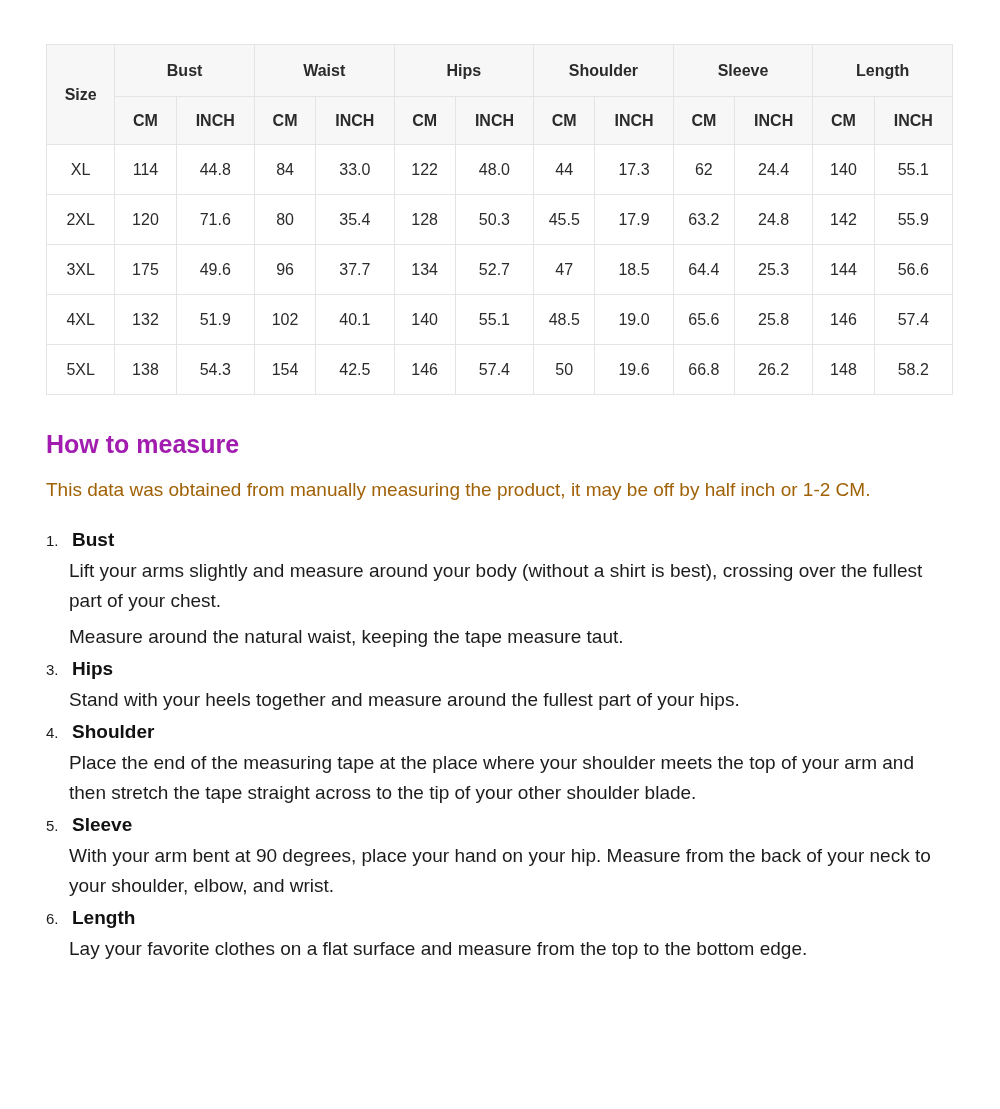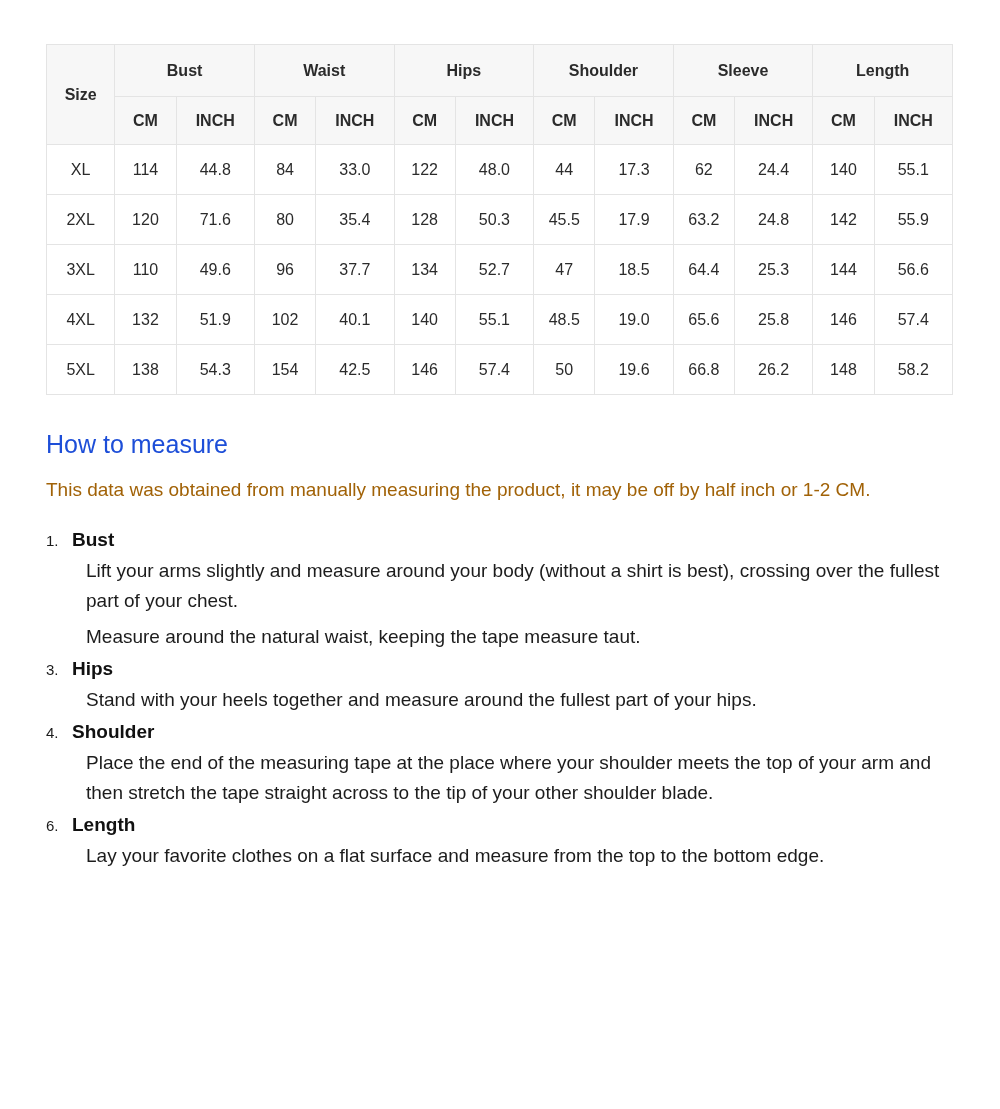--- a/index.html
+++ b/index.html
@@ -37,22 +37,22 @@
   table.size-chart tbody td { background: #ffffff; color: #2b2b2b; }
   col.size-col  { width: 68px; }
   col.cm-col    { width: 61px; }
   col.inch-col  { width: 78px; }
 
   
   .htm-heading {
     margin: 34px 0 0 0;
     font-size: 25px;
     line-height: 30px;
-    font-weight: 400;
-    color: #1d4ed8;
+    font-weight: 700;
+    color: #a21caf;
   }
   .intro {
     margin: 16px 0 0 0;
     font-size: 19px;
     line-height: 30px;
     max-width: 902px;
     color: #a16207;
   }
   .steps { margin-top: 24px; }
   .step + .step { margin-top: 6px; }
@@ -64,21 +64,21 @@
   }
   .step-num {
     display: inline-block;
     width: 20px;
     margin-right: 6px;
     font-size: 15px;
     font-weight: 400;
     color: #1c1c1c;
   }
   .step-desc {
-    margin: 5px 0 0 40px;
+    margin: 5px 0 0 23px;
     font-size: 19px;
     line-height: 30px;
     max-width: 880px;
     color: #1c1c1c;
   }
 </style>
 </head>
 <body>
 
 <div class="page">
@@ -150,21 +150,21 @@
           <td>50.3</td>
           <td>45.5</td>
           <td>17.9</td>
           <td>63.2</td>
           <td>24.8</td>
           <td>142</td>
           <td>55.9</td>
         </tr>
         <tr>
           <td>3XL</td>
-          <td>110</td>
+          <td>175</td>
           <td>49.6</td>
           <td>96</td>
           <td>37.7</td>
           <td>134</td>
           <td>52.7</td>
           <td>47</td>
           <td>18.5</td>
           <td>64.4</td>
           <td>25.3</td>
           <td>144</td>
@@ -217,18 +217,22 @@
       </div>
       <div class="step">
         <div class="step-head"><span class="step-num">3.</span><span class="step-term">Hips</span></div>
         <div class="step-desc">Stand with your heels together and measure around the fullest part of your hips.</div>
       </div>
       <div class="step">
         <div class="step-head"><span class="step-num">4.</span><span class="step-term">Shoulder</span></div>
         <div class="step-desc">Place the end of the measuring tape at the place where your shoulder meets the top of your arm and then stretch the tape straight across to the tip of your other shoulder blade.</div>
       </div>
       <div class="step">
+        <div class="step-head"><span class="step-num">5.</span><span class="step-term">Sleeve</span></div>
+        <div class="step-desc">With your arm bent at 90 degrees, place your hand on your hip. Measure from the back of your neck to your shoulder, elbow, and wrist.</div>
+      </div>
+      <div class="step">
         <div class="step-head"><span class="step-num">6.</span><span class="step-term">Length</span></div>
         <div class="step-desc">Lay your favorite clothes on a flat surface and measure from the top to the bottom edge.</div>
       </div>
     </div>
 
 </div>
 
 </body></html>

